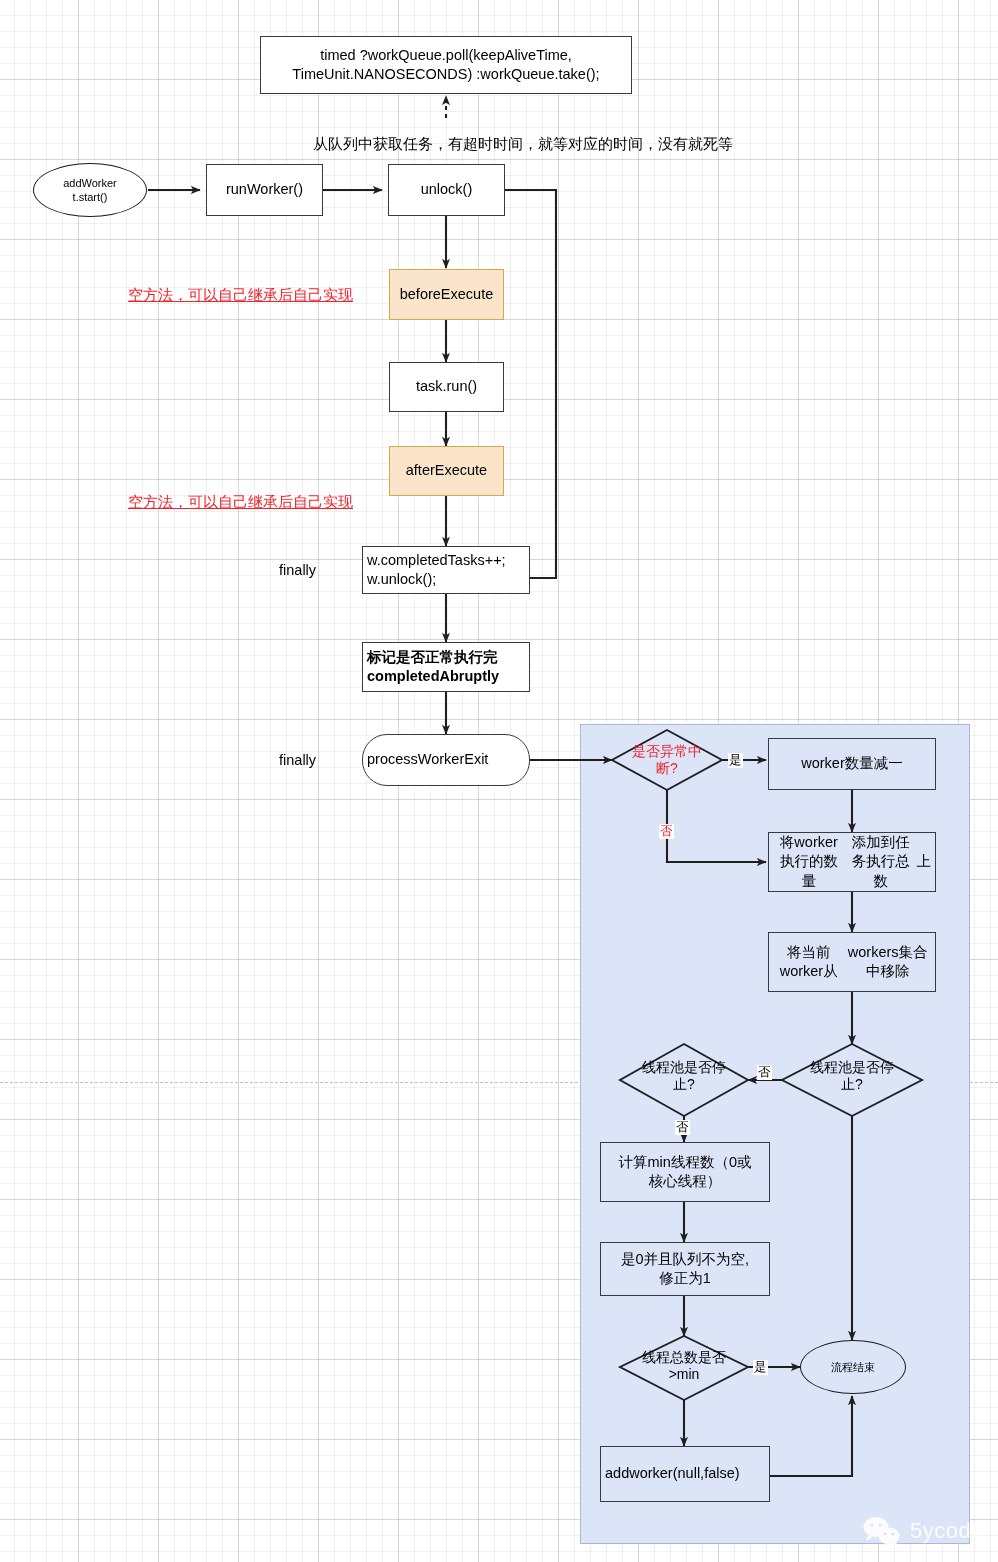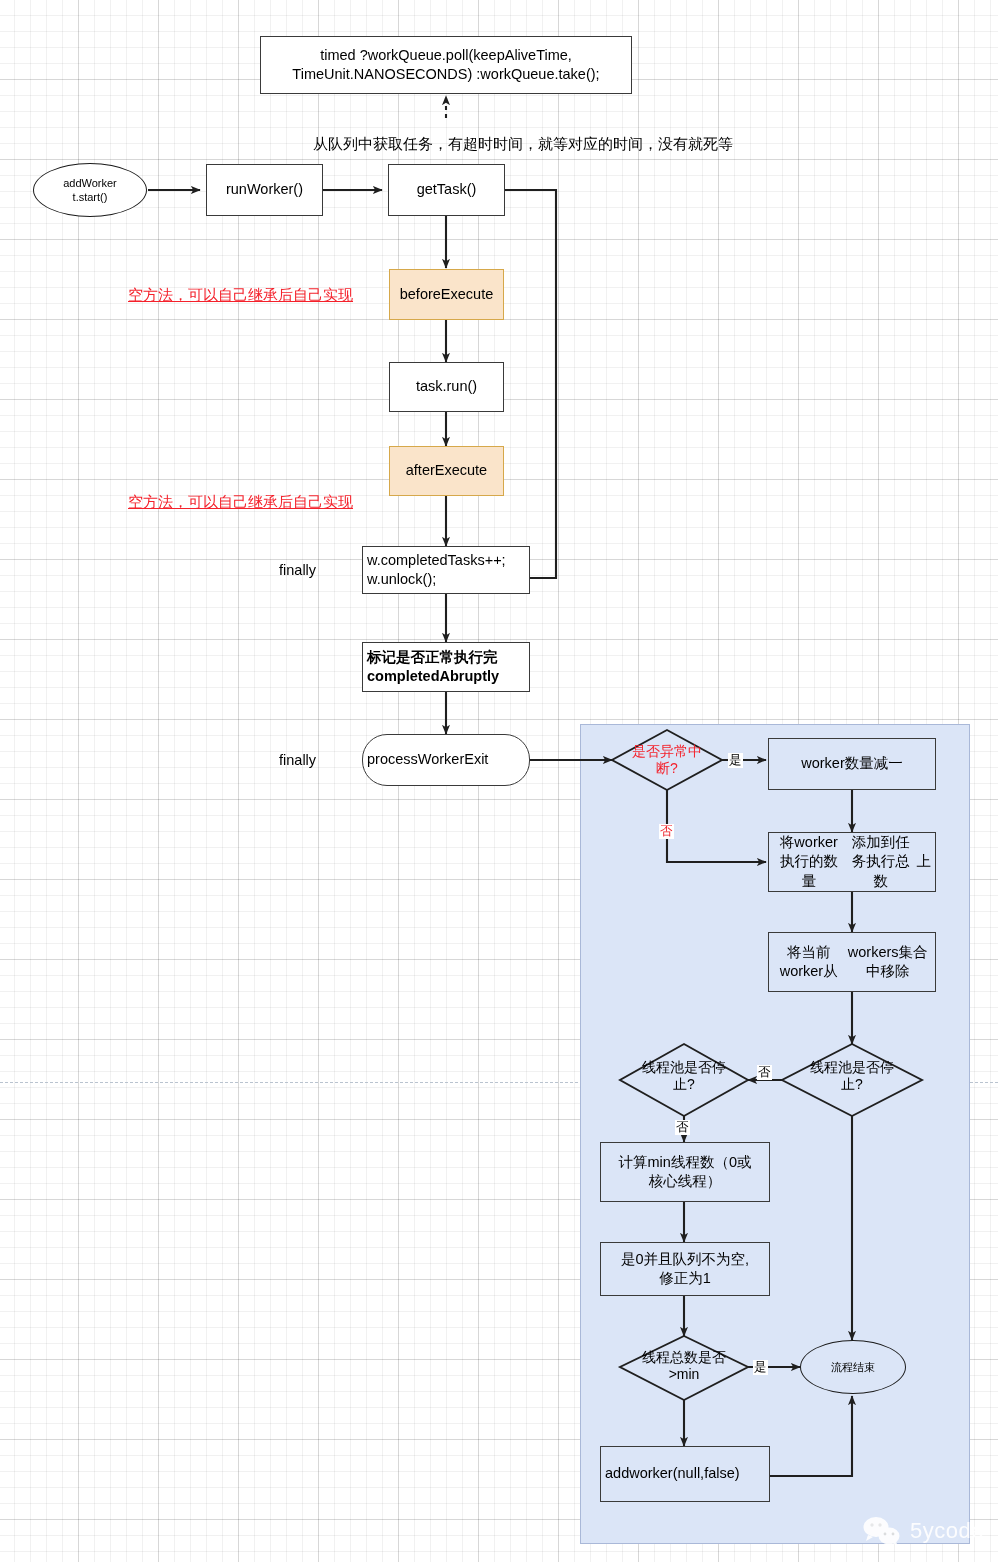--- a/index.html
+++ b/index.html
@@ -142,21 +142,21 @@
 
   <div class="cap" style="left:313px;top:111px;margin-top:24px;">从队列中获取任务，有超时时间，就等对应的时间，没有就死等</div>
 
   <div class="node ell" style="left:33px;top:163px;width:114px;height:54px;flex-direction:column;display:flex;">
     <span>addWorker</span>
     <span>t.start()</span>
   </div>
 
   <div class="node boxn" style="left:206px;top:164px;width:117px;height:52px;">runWorker()</div>
 
-  <div class="node boxn" style="left:388px;top:164px;width:117px;height:52px;">getTask()</div>
+  <div class="node boxn" style="left:388px;top:164px;width:117px;height:52px;">unlock()</div>
 
   <div class="note" style="left:128px;top:286px;">空方法，可以自己继承后自己实现</div>
 
   <div class="node boxn orange" style="left:389px;top:269px;width:115px;height:51px;">beforeExecute</div>
 
   <div class="node boxn" style="left:389px;top:362px;width:115px;height:50px;">task.run()</div>
 
   <div class="node boxn orange" style="left:389px;top:446px;width:115px;height:50px;">afterExecute</div>
 
   <div class="note" style="left:128px;top:493px;">空方法，可以自己继承后自己实现</div>

